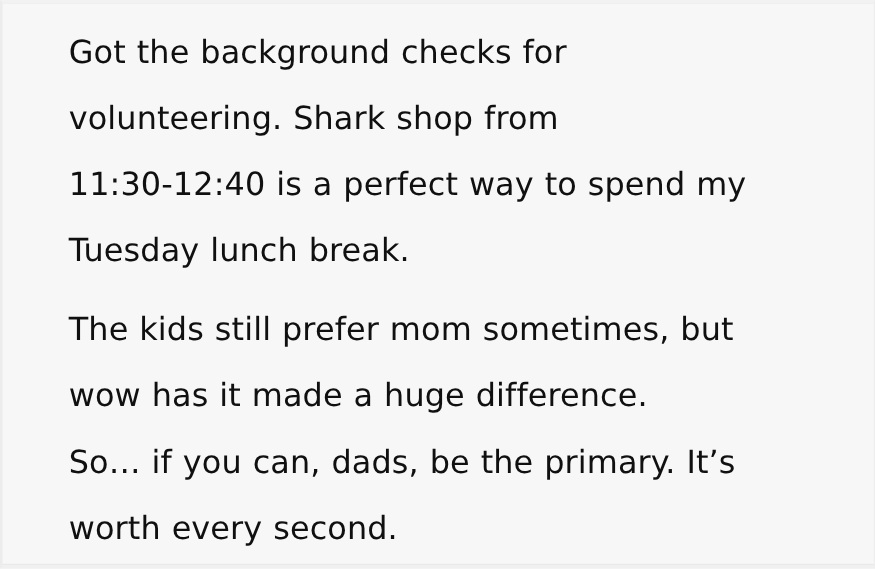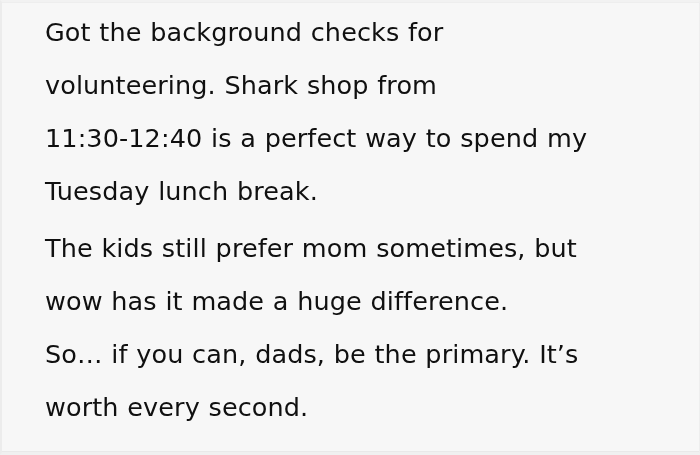--- a/index.html
+++ b/index.html
@@ -47,21 +47,21 @@
   }
 
   #body-copy {
     position: absolute;
     left: 43px;
     top: 4px;
     right: 14px;
   }
 
   .para {
-    margin: 0;
+    margin: 10px;
     color: #101010;
     font-size: 25.5px;
     line-height: 53px;
     letter-spacing: 0.1px;
     font-weight: 400;
     word-spacing: 0.5px;
     white-space: pre-line;
   }
 
   .para + .para {

